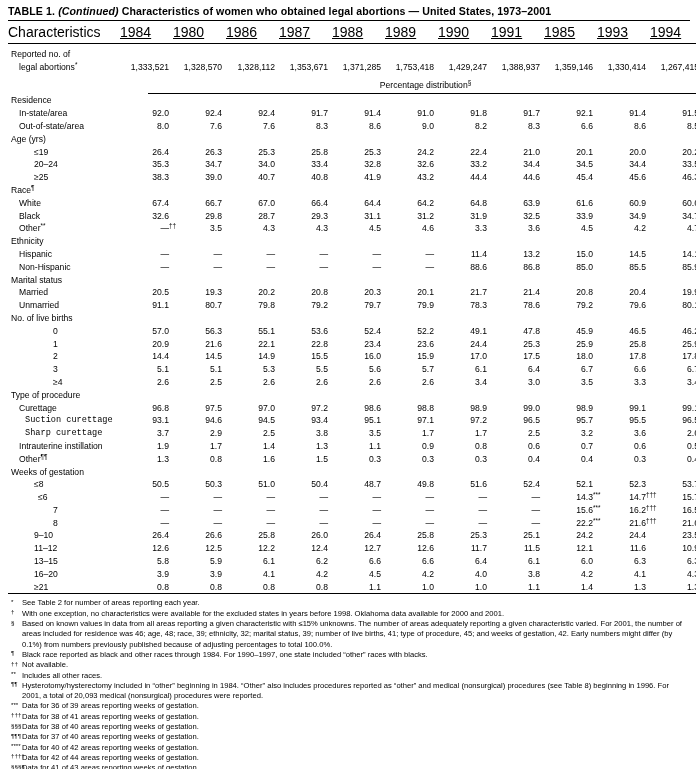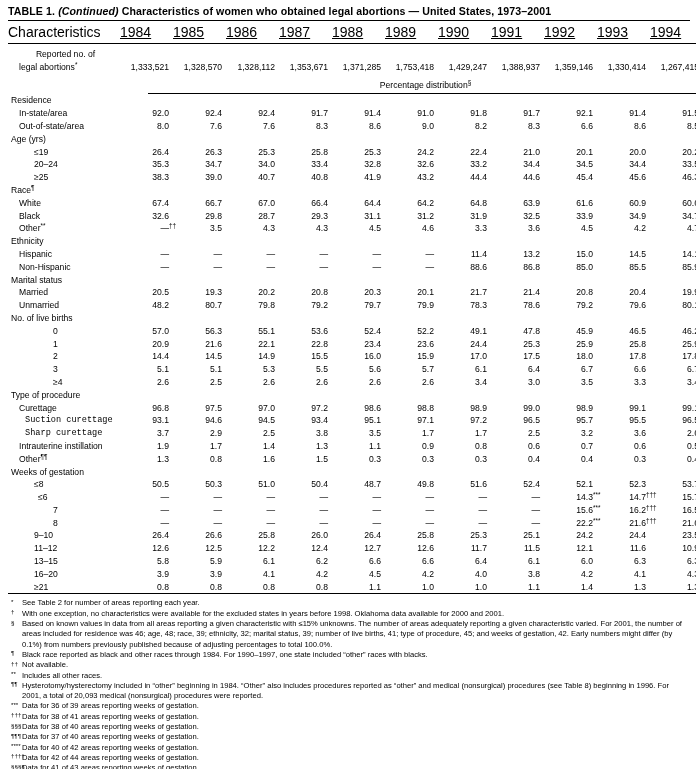--- a/index.html
+++ b/index.html
@@ -9,21 +9,21 @@
   .title .it{font-style:italic;}
   table.dtable{width:100%;border-collapse:collapse;table-layout:fixed;}
   col.cl{width:112px;} col.cy{width:53px;}
   tr.hdr th{font-weight:normal;font-size:14px;border-bottom:1.8px solid #000;padding:3px 4px 3px 0;}
   th.chars{text-align:left;padding-left:2px;}
   th.yr{text-align:left;text-decoration:underline;}
   tbody{border-bottom:1.8px solid #000;}
   td{font-size:8.6px;line-height:12.8px;padding:0 4px 0 0;white-space:nowrap;vertical-align:bottom;}
   td.num{text-align:right;}
   td.lbl{text-align:left;padding-right:0;}
-  .ind0{padding-left:3px;text-align:center;} .ind1{padding-left:11px;} .ind2{padding-left:17px;font-family:Liberation Mono, monospace;}
+  .ind0{padding-left:3px;} .ind1{padding-left:11px;} .ind2{padding-left:17px;font-family:Liberation Mono, monospace;}
   .ind3{padding-left:26px;} .ind4{padding-left:30px;} .ind5{padding-left:45px;}
   tr.rep td{padding-top:4px;padding-bottom:2px;vertical-align:bottom;}
   tr.pctrow td{padding:0;}
   .pctwrap{margin-left:28px;text-align:center;border-bottom:1.6px solid #000;
            font-size:8.6px;padding:3px 0 2px 0;}
   sup{font-size:6.3px;line-height:0;position:relative;top:-3px;vertical-align:baseline;}
   td.num sup{display:inline-block;width:0;white-space:nowrap;overflow:visible;}
   .fns{padding-top:4px;font-size:7.6px;line-height:10.3px;}
   .fn{display:grid;grid-template-columns:14px 1fr;}
   .fn .mk{font-size:6.2px;padding-left:3px;position:relative;top:-1.5px;white-space:nowrap;overflow:visible;}
@@ -47,28 +47,28 @@
       <col class="cy">
         <col class="cy">
         <col class="cy">
         <col class="cy">
         <col class="cy">
     </colgroup>
     <thead>
       <tr class="hdr" id="head-row">
         <th class="chars">Characteristics</th>
       <th class="yr">1984</th>
-          <th class="yr">1985</th>
+          <th class="yr">1980</th>
           <th class="yr">1986</th>
           <th class="yr">1987</th>
           <th class="yr">1988</th>
           <th class="yr">1989</th>
           <th class="yr">1990</th>
           <th class="yr">1991</th>
-          <th class="yr">1992</th>
+          <th class="yr">1985</th>
           <th class="yr">1993</th>
           <th class="yr">1994</th>
         </tr>
     </thead>
     <tbody id="tbody">
         <tr class="rep">
           <td class="lbl">
             <div class="ind0">Reported no. of</div>
             <div class="ind1">legal abortions<sup>*</sup></div>
           </td>
@@ -309,21 +309,21 @@
           <td class="num">20.3</td>
           <td class="num">20.1</td>
           <td class="num">21.7</td>
           <td class="num">21.4</td>
           <td class="num">20.8</td>
           <td class="num">20.4</td>
           <td class="num">19.9</td>
         </tr>
         <tr class="datarow">
           <td class="lbl ind1">Unmarried</td>
-          <td class="num">48.2</td>
+          <td class="num">91.1</td>
           <td class="num">80.7</td>
           <td class="num">79.8</td>
           <td class="num">79.2</td>
           <td class="num">79.7</td>
           <td class="num">79.9</td>
           <td class="num">78.3</td>
           <td class="num">78.6</td>
           <td class="num">79.2</td>
           <td class="num">79.6</td>
           <td class="num">80.1</td>

